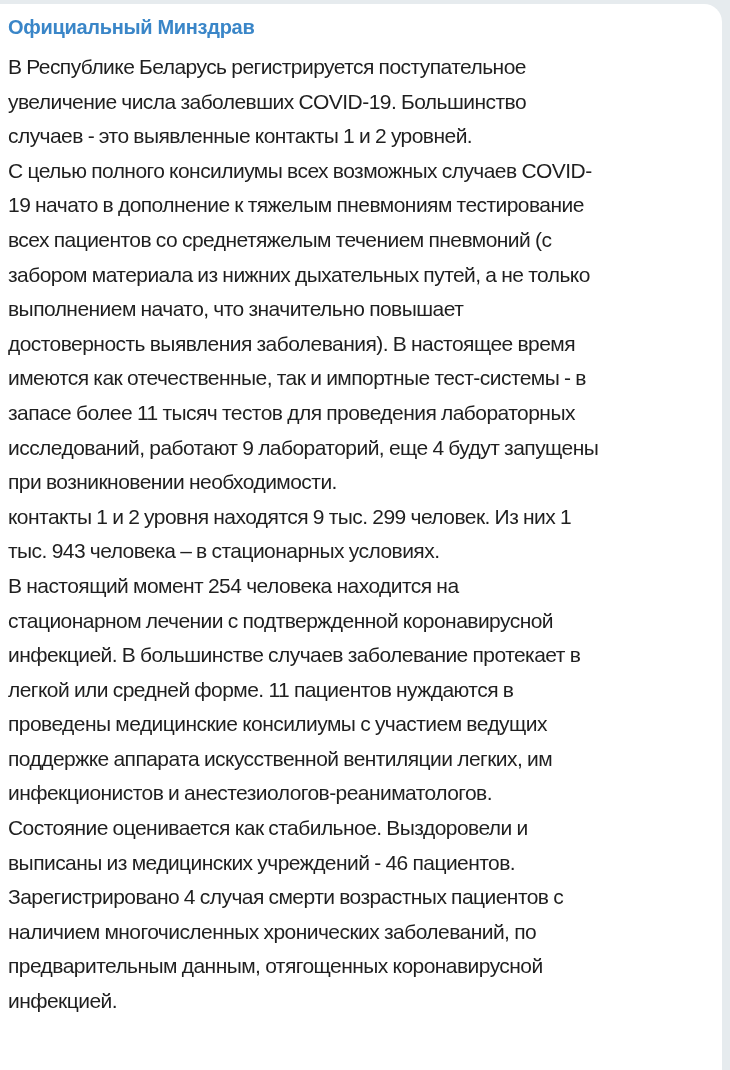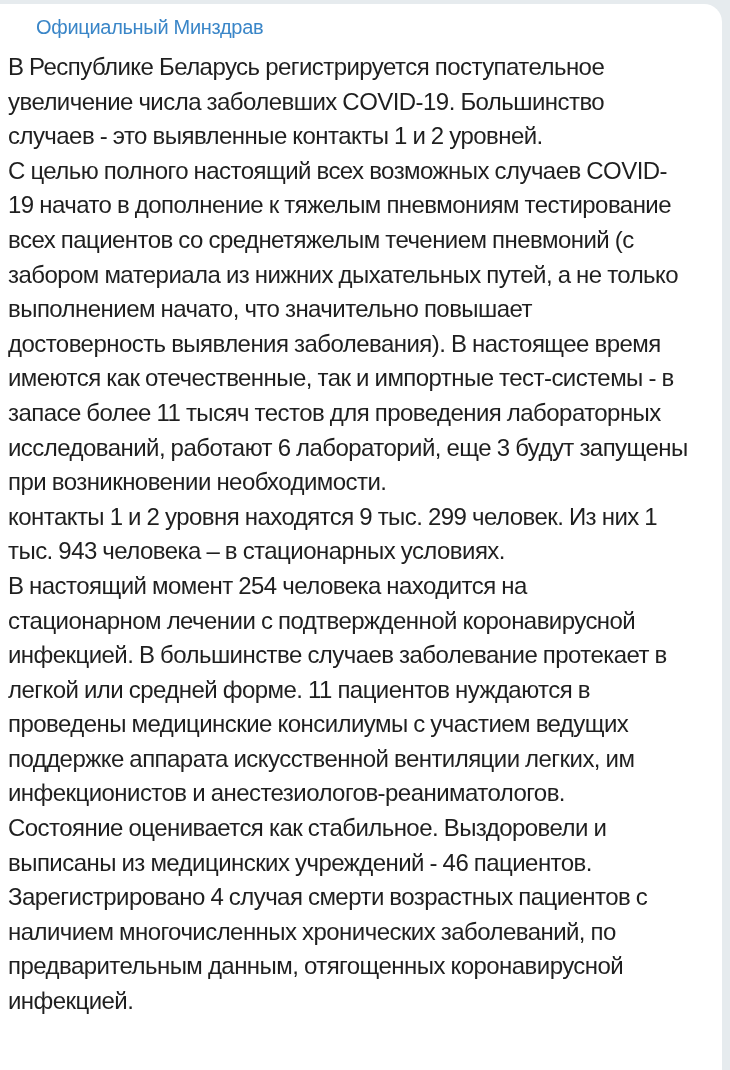--- a/index.html
+++ b/index.html
@@ -12,54 +12,53 @@
     position: absolute; left: 0; top: 4px;
     width: 722px; height: 1080px;
     background: #ffffff;
     border-top-right-radius: 18px;
     box-sizing: border-box;
     padding: 10px 0 0 8px;
   }
   .sender {
     color: #3a86c8;
     font-size: 20px;
-    font-weight: normal;
+    font-weight: bold;
     line-height: 26px;
     height: 30px;
     letter-spacing: -0.3px;
-    margin-left: 28px;
   }
   .text {
     color: #1f1f1f;
-    font-size: 24px;
+    font-size: 21px;
     line-height: 34.6px;
     letter-spacing: -0.55px;
     word-spacing: -0.5px;
     margin-top: 6px;
   }
   .line { display: block; white-space: nowrap; }
 </style>
 </head>
 <body>
 
 <div class="bubble">
   <div class="sender">Официальный Минздрав</div>
   <div class="text">
     <span class="line">В Республике Беларусь регистрируется поступательное</span>
     <span class="line">увеличение числа заболевших COVID-19. Большинство</span>
     <span class="line">случаев - это выявленные контакты 1 и 2 уровней.</span>
-    <span class="line">С целью полного настоящий всех возможных случаев COVID-</span>
+    <span class="line">С целью полного консилиумы всех возможных случаев COVID-</span>
     <span class="line">19 начато в дополнение к тяжелым пневмониям тестирование</span>
     <span class="line">всех пациентов со среднетяжелым течением пневмоний (с</span>
     <span class="line">забором материала из нижних дыхательных путей, а не только</span>
     <span class="line">выполнением начато, что значительно повышает</span>
     <span class="line">достоверность выявления заболевания). В настоящее время</span>
     <span class="line">имеются как отечественные, так и импортные тест-системы - в</span>
     <span class="line">запасе более 11 тысяч тестов для проведения лабораторных</span>
-    <span class="line">исследований, работают 6 лабораторий, еще 3 будут запущены</span>
+    <span class="line">исследований, работают 9 лабораторий, еще 4 будут запущены</span>
     <span class="line">при возникновении необходимости.</span>
     <span class="line">контакты 1 и 2 уровня находятся 9 тыс. 299 человек. Из них 1</span>
     <span class="line">тыс. 943 человека – в стационарных условиях.</span>
     <span class="line">В настоящий момент 254 человека находится на</span>
     <span class="line">стационарном лечении с подтвержденной коронавирусной</span>
     <span class="line">инфекцией. В большинстве случаев заболевание протекает в</span>
     <span class="line">легкой или средней форме. 11 пациентов нуждаются в</span>
     <span class="line">проведены медицинские консилиумы с участием ведущих</span>
     <span class="line">поддержке аппарата искусственной вентиляции легких, им</span>
     <span class="line">инфекционистов и анестезиологов-реаниматологов.</span>

